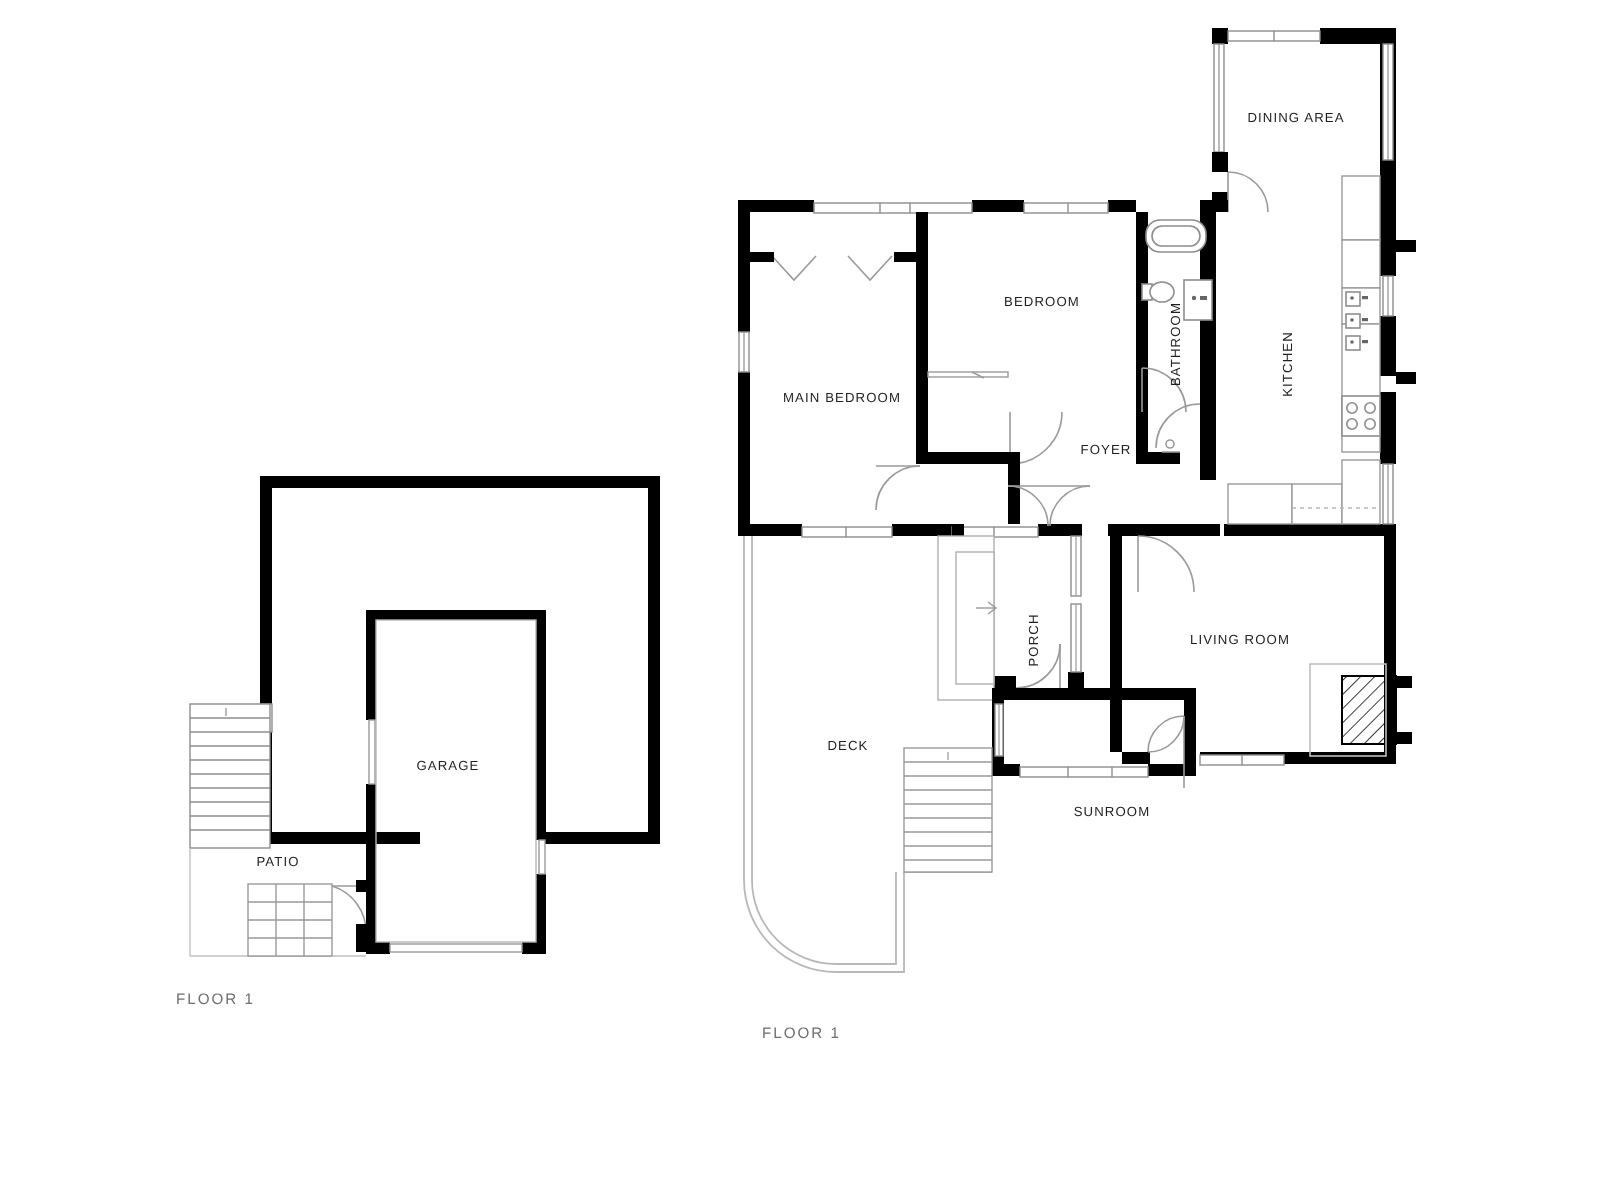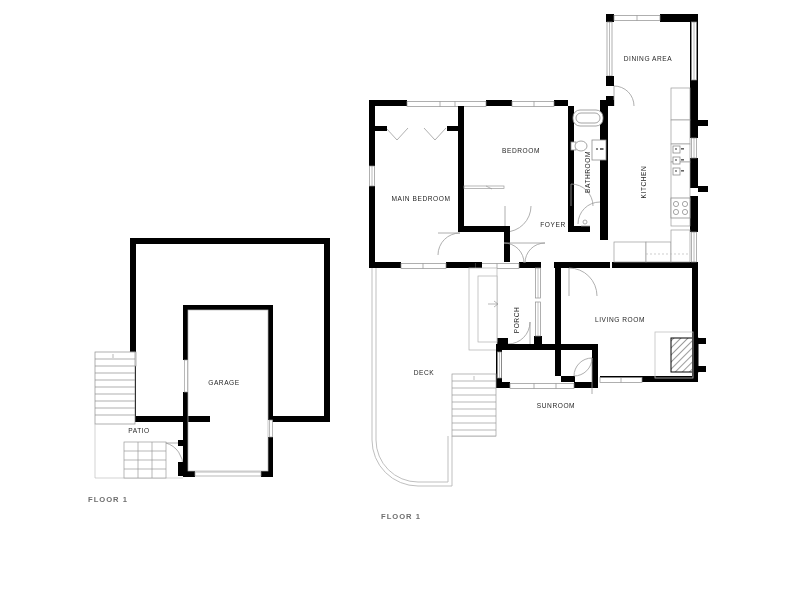--- a/index.html
+++ b/index.html
@@ -10,21 +10,21 @@
     color:#1a1a1a;
   }
 
   .canvas{position:absolute;inset:0;}
   svg.plan{position:absolute;left:0;top:0;width:800px;height:600px;display:block;}
 
   
   .footer{position:absolute;left:0;bottom:0;width:800px;height:86px;}
 
   .floor-label{
-    position:absolute;font-size:7.6px;letter-spacing:1.0px;color:#6e6e6e;font-weight:700;
+    position:absolute;font-size:7.6px;letter-spacing:1.0px;color:#6e6e6e;font-weight:400;
   }
   #floor1-label{left:88px;top:495px;}
   #floor2-label{left:381px;top:512px;}
 </style>
 </head>
 <body>
 
 <div class="canvas">
 
   <svg class="plan" viewBox="0 0 800 600">

